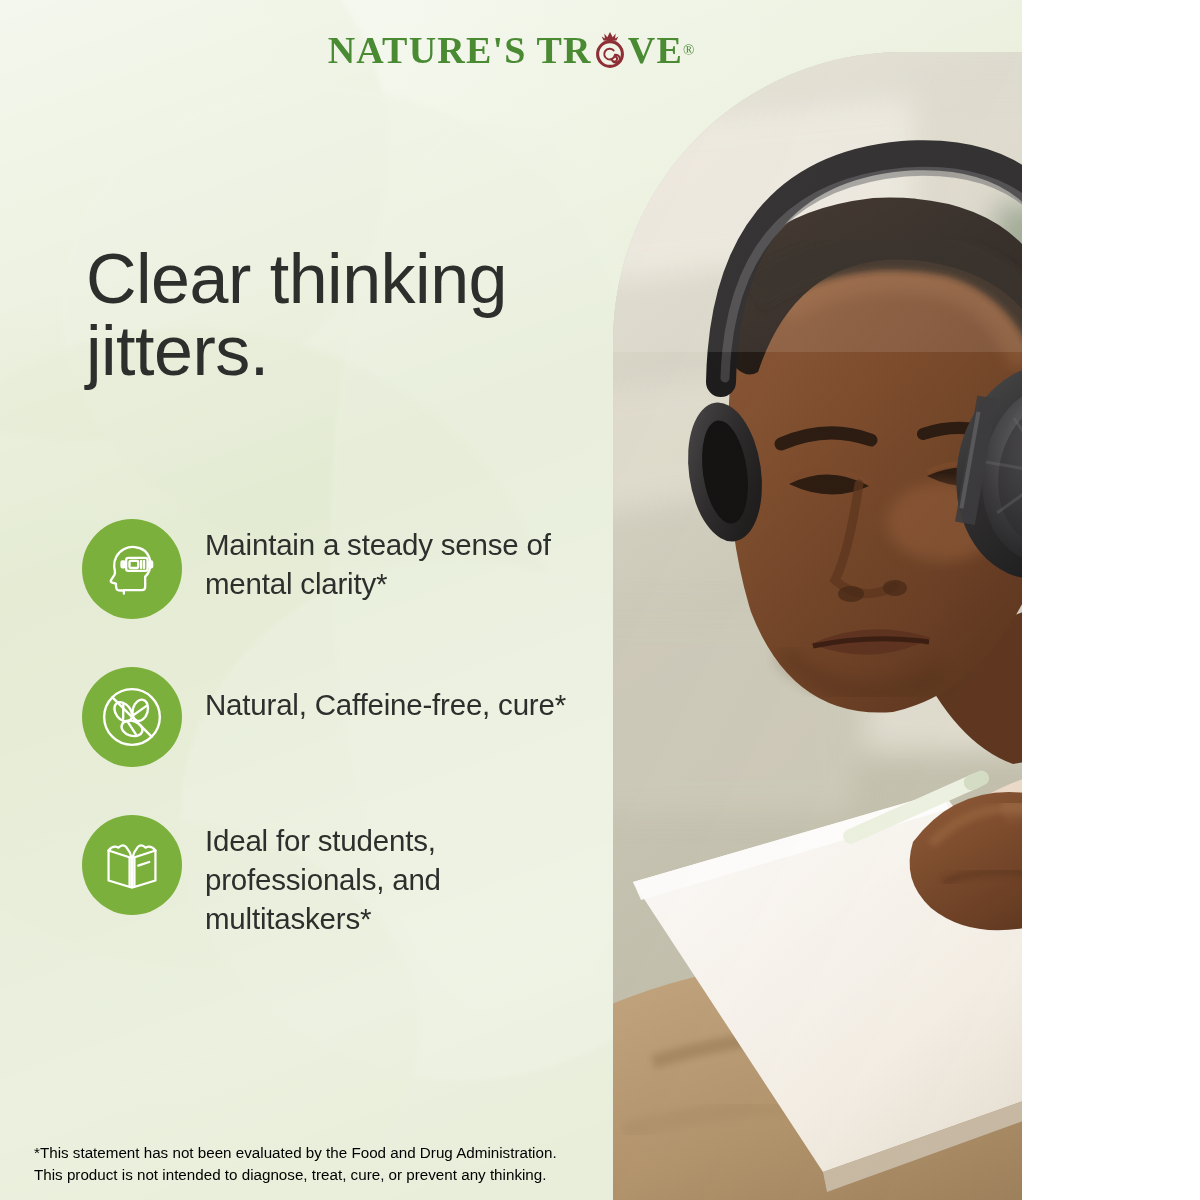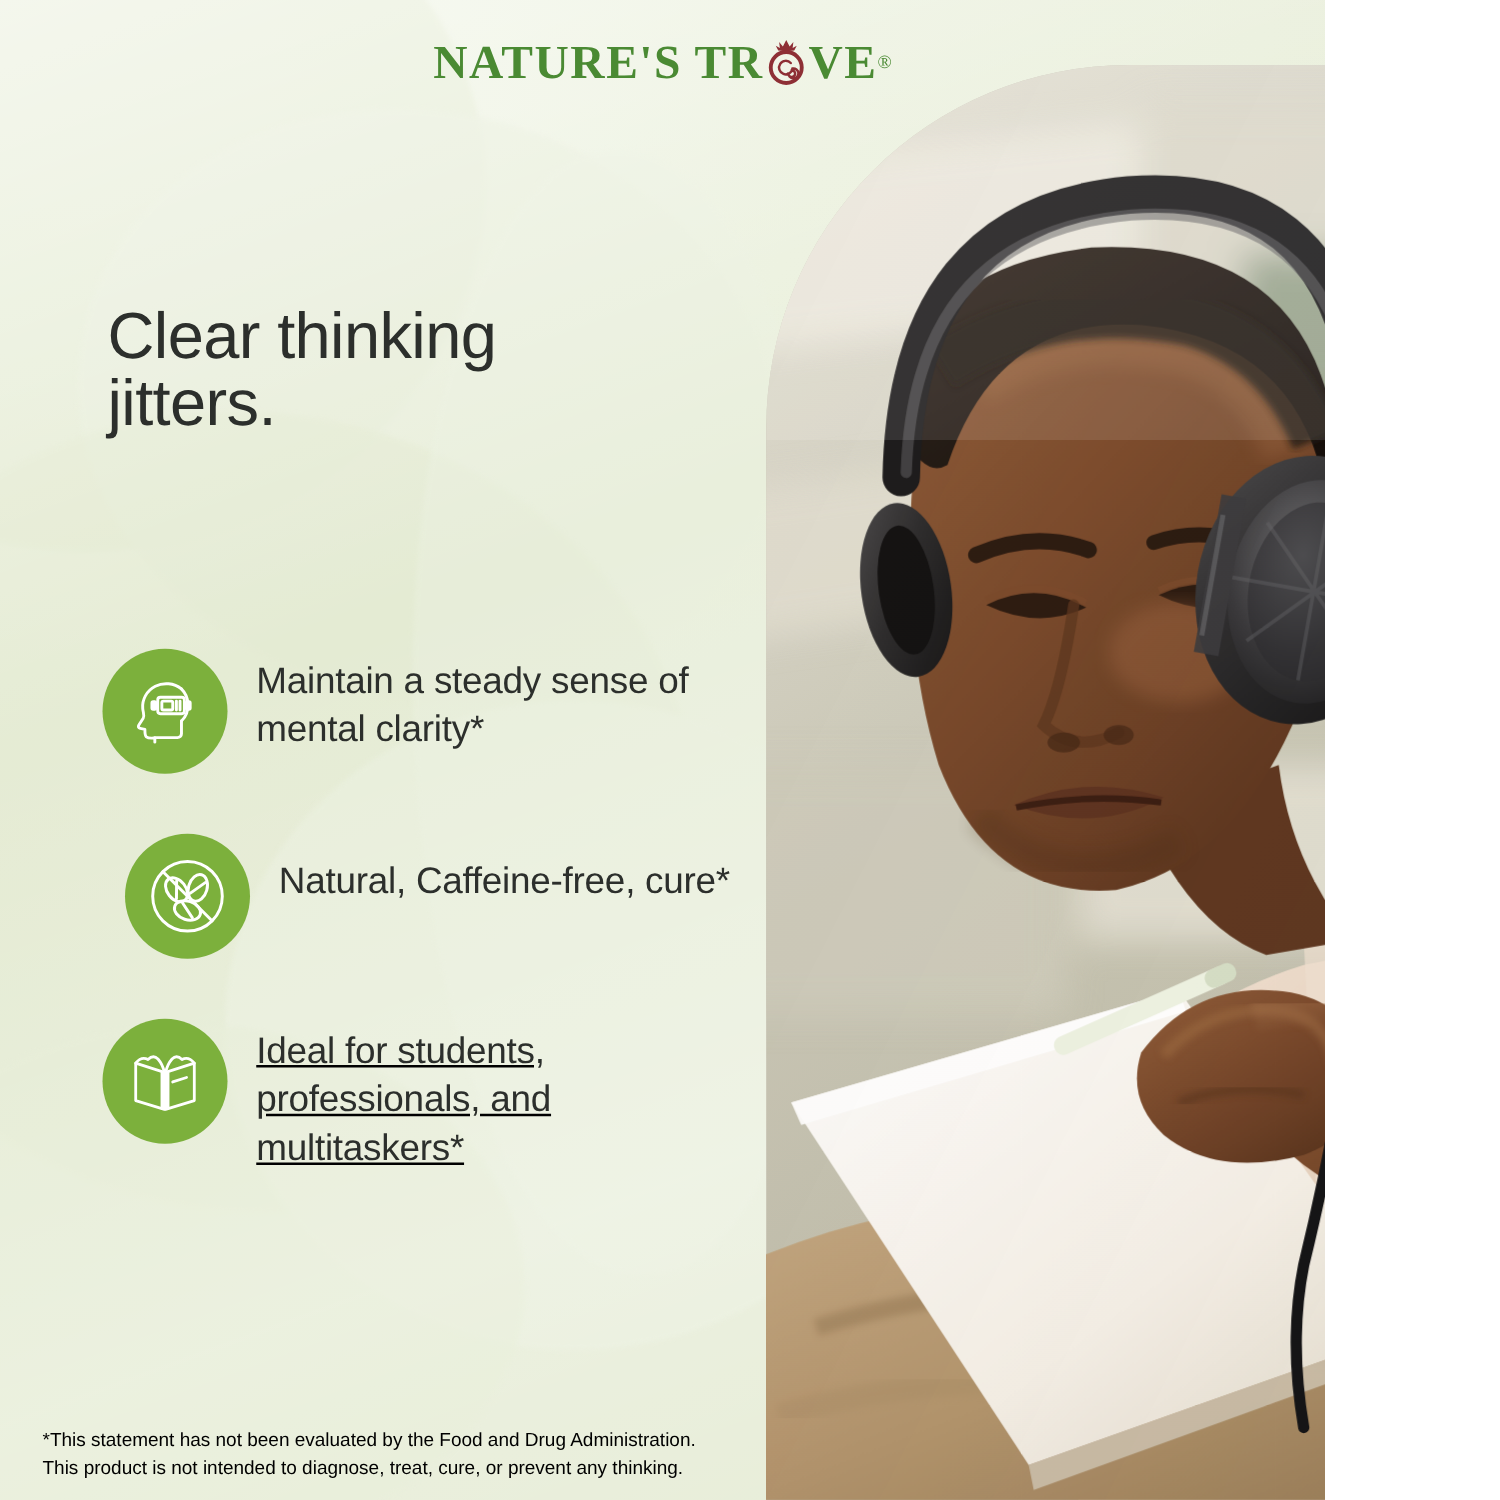--- a/index.html
+++ b/index.html
@@ -8,21 +8,20 @@
     padding: 0;
     background: #ffffff;
   }
   #canvas {
     position: relative;
     width: 1022px;
     height: 1200px;
     overflow: hidden;
     font-family: "Liberation Sans", "DejaVu Sans", sans-serif;
     background: #eef2e2;
-    padding-left: 38px;
   }
 
   
   .bg-base {
     position: absolute;
     inset: 0;
     background:
       radial-gradient(120% 90% at 8% 4%,  #f2f6e9 0%, #eaf0dc 45%, #e6ecd6 100%);
   }
   .blob {
@@ -98,43 +97,42 @@
   }
   .photo-svg { display:block; width:100%; height:100%; }
 
   
   .headline {
     position: absolute;
     left: 86px;
     top: 243px;
     width: 500px;
     z-index: 30;
-    font-size: 52px;
+    font-size: 70px;
     line-height: 1.03;
     font-weight: 300;
     letter-spacing: -0.5px;
     color: #2c2f2c;
   }
 
   
   .benefits {
     position: absolute;
     left: 82px;
     top: 519px;
     width: 520px;
     z-index: 30;
   }
   .benefit-row {
     display: flex;
     align-items: flex-start;
     gap: 23px;
     margin-bottom: 48px;
-    justify-content: center;
-  }
-  .benefit-row:last-child { margin-bottom: 12px; text-decoration: underline; }
+  }
+  .benefit-row:last-child { margin-bottom: 12px; }
   .badge {
     flex: 0 0 auto;
     width: 100px;
     height: 100px;
     border-radius: 50%;
     background: #7cb03c;
     display: flex;
     align-items: center;
     justify-content: center;
   }

